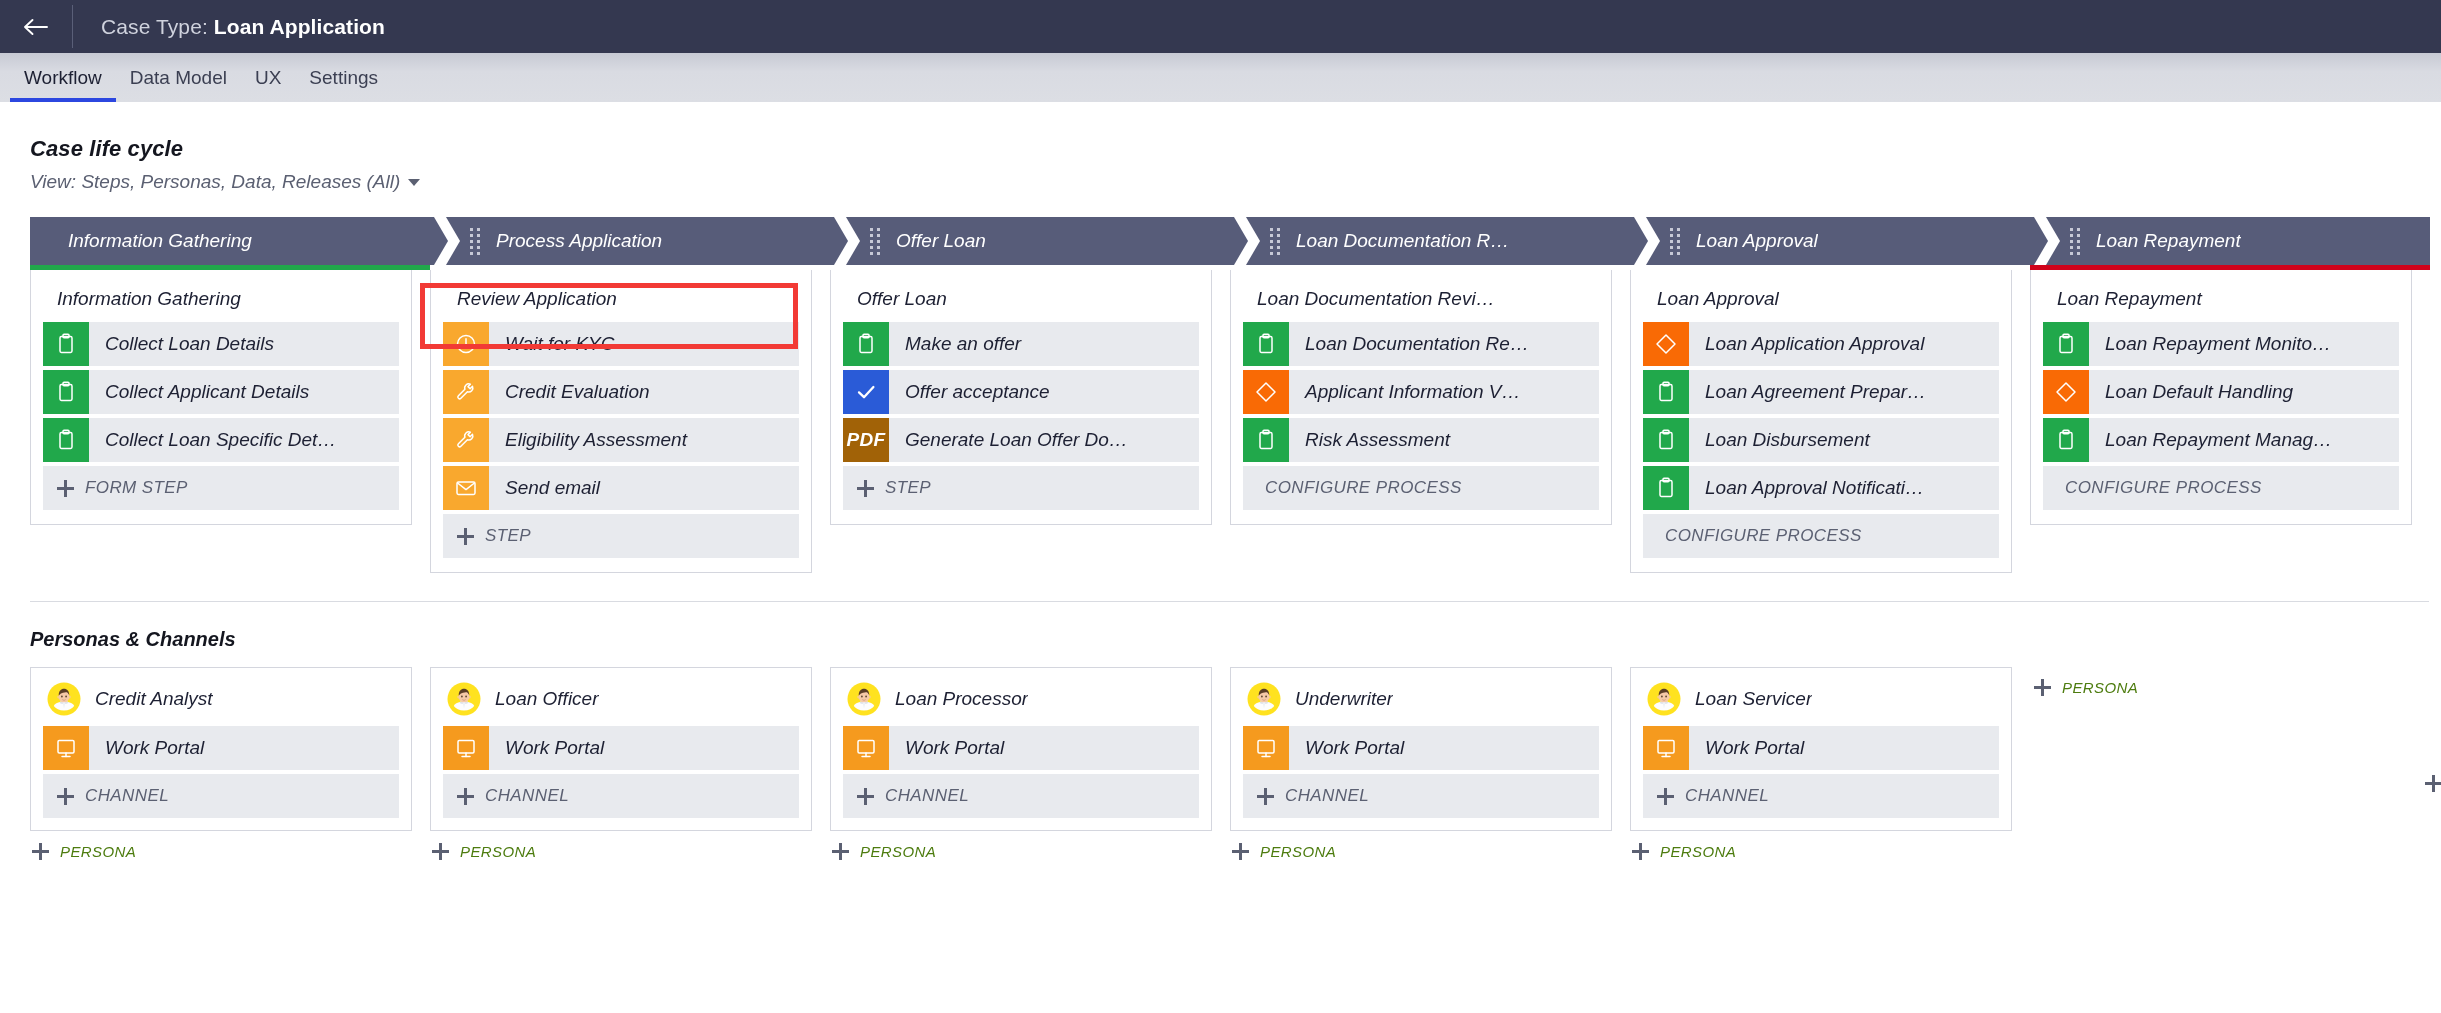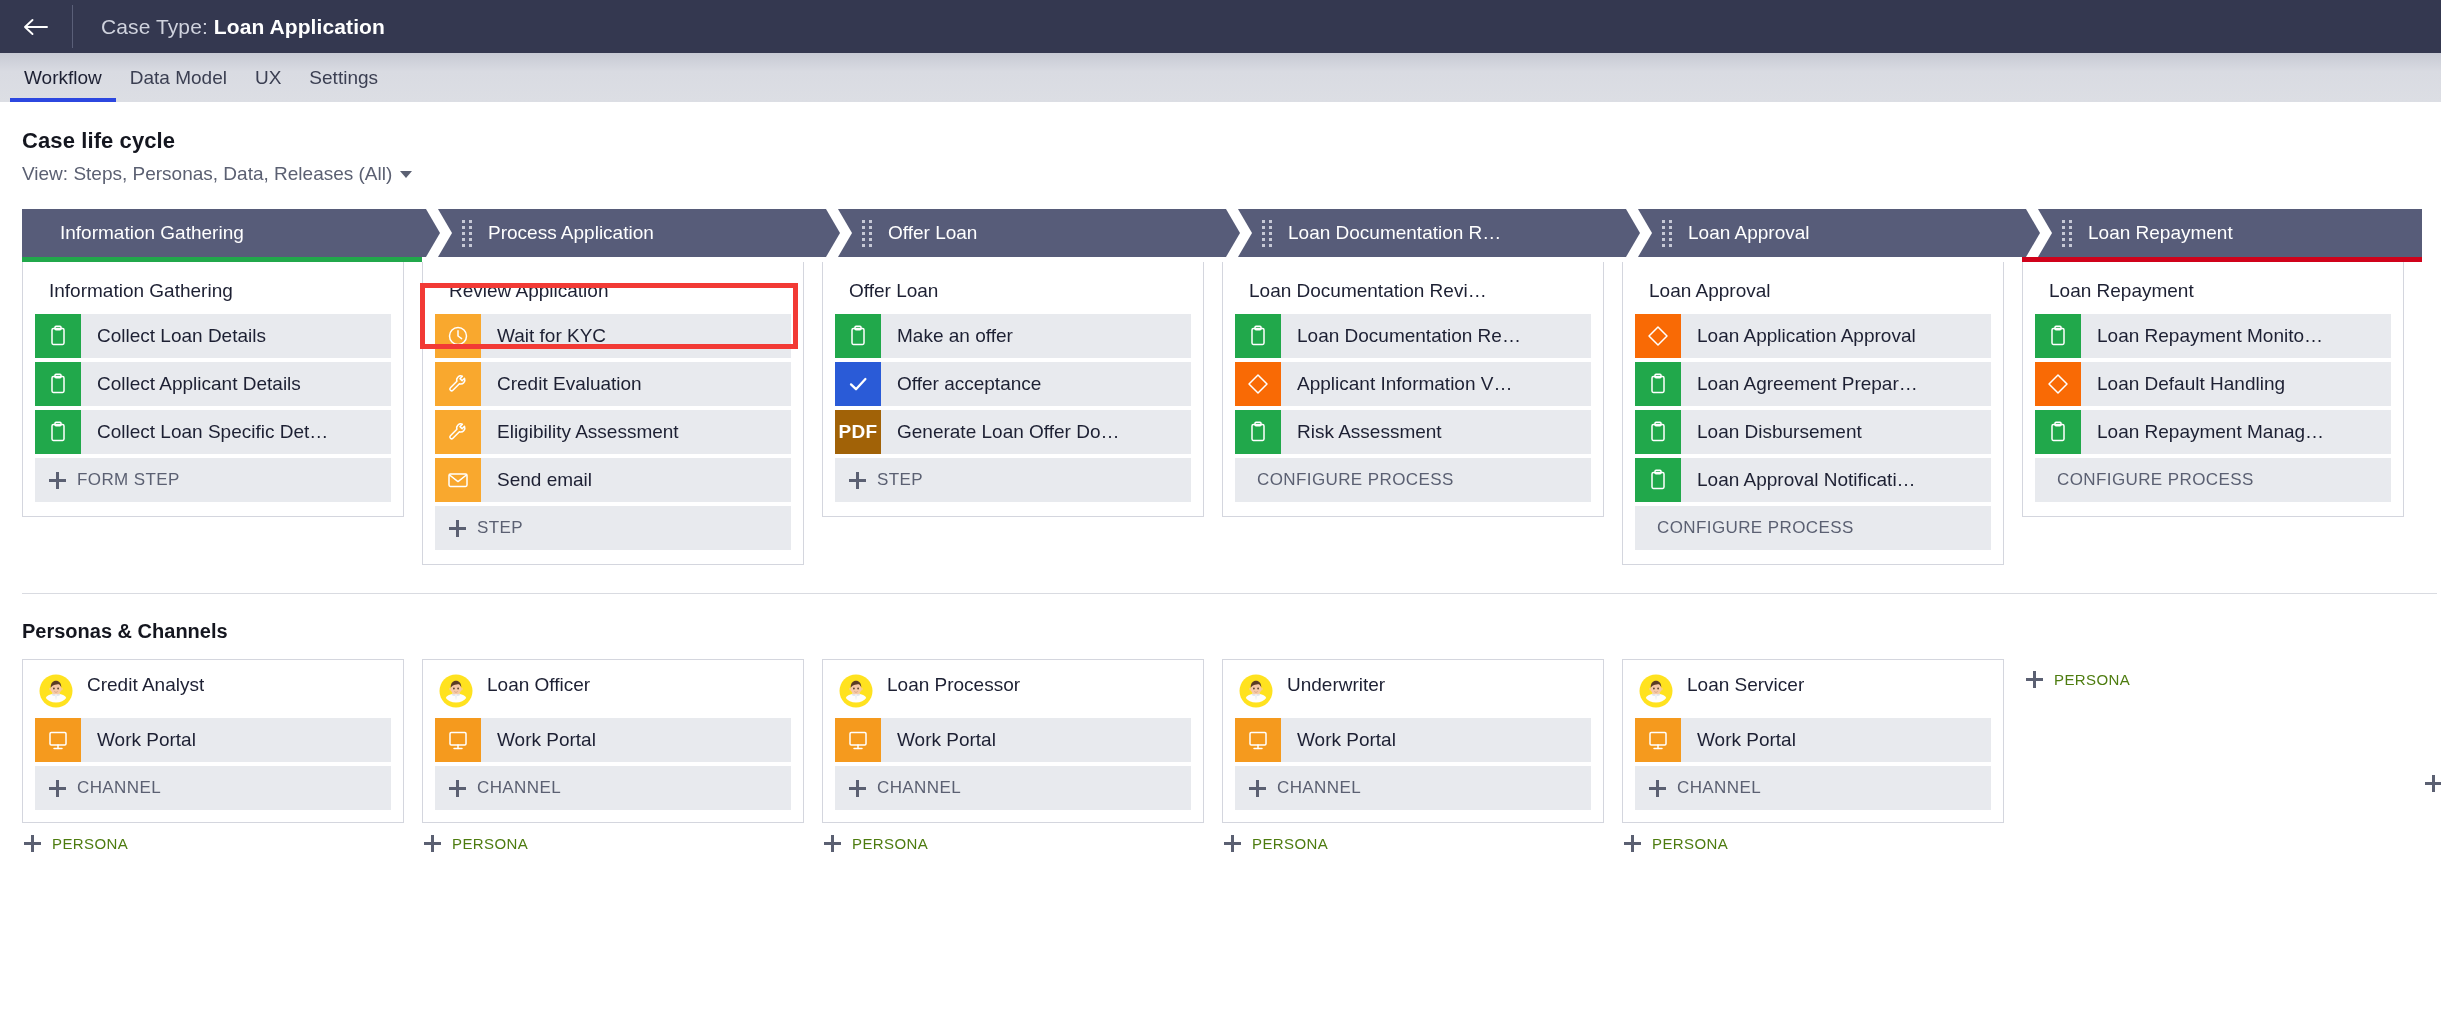--- a/index.html
+++ b/index.html
@@ -71,22 +71,23 @@
     content: "";
     position: absolute;
     left: 0; right: 0; bottom: 0;
     height: 4px;
     background: #2c47e0;
   }
 
   
   .content {
     background: #ffffff;
-    padding: 4px;
+    padding: 12px;
     position: relative;
+    font-style: italic;
   }
 
   .section-head {
     padding: 22px 0 0 18px;
   }
   .section-title {
     font-size: 22px;
     font-weight: bold;
     color: #14161f;
     letter-spacing: .1px;
@@ -275,21 +276,21 @@
     flex: 0 0 400px;
     padding-right: 18px;
   }
   .persona-card {
     border: 1px solid #d4d6de;
     background: #fff;
     padding: 10px 12px 12px 12px;
   }
   .persona-head {
     display: flex;
-    align-items: flex-start;
+    align-items: center;
     padding: 4px 0 10px 4px;
   }
   .avatar {
     width: 34px; height: 34px;
     flex: none;
     margin-right: 14px;
   }
   .persona-name {
     font-size: 19px;
     color: #1d2033;

